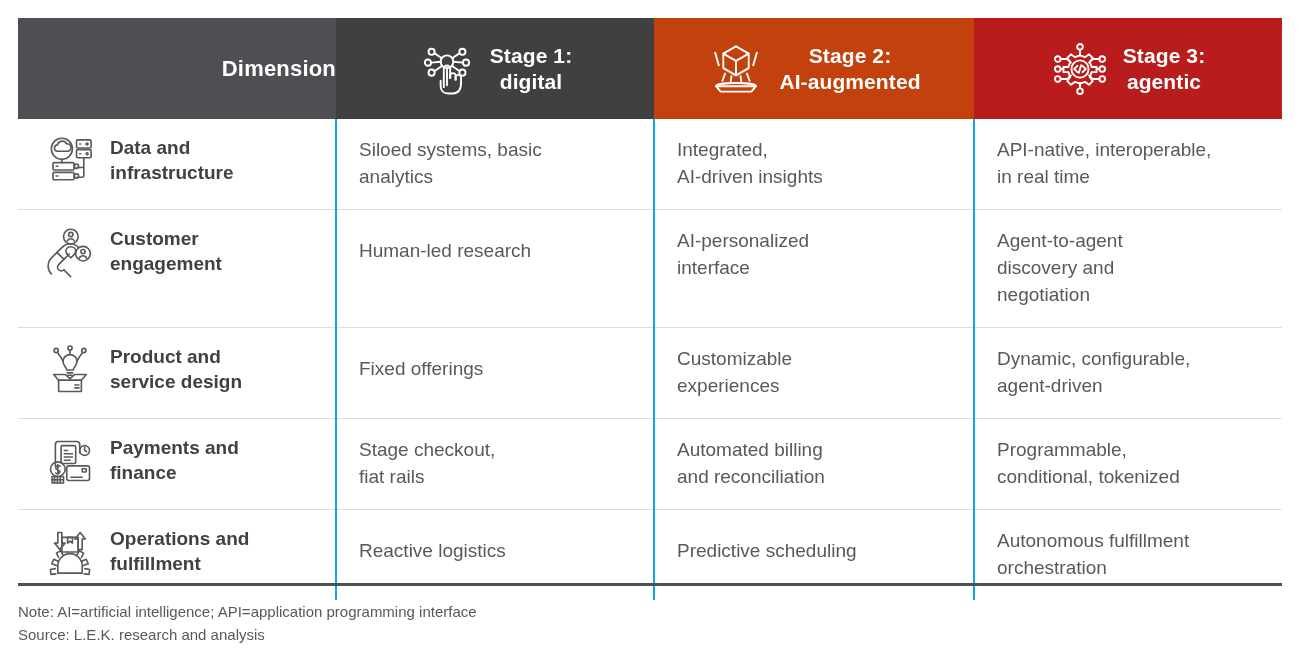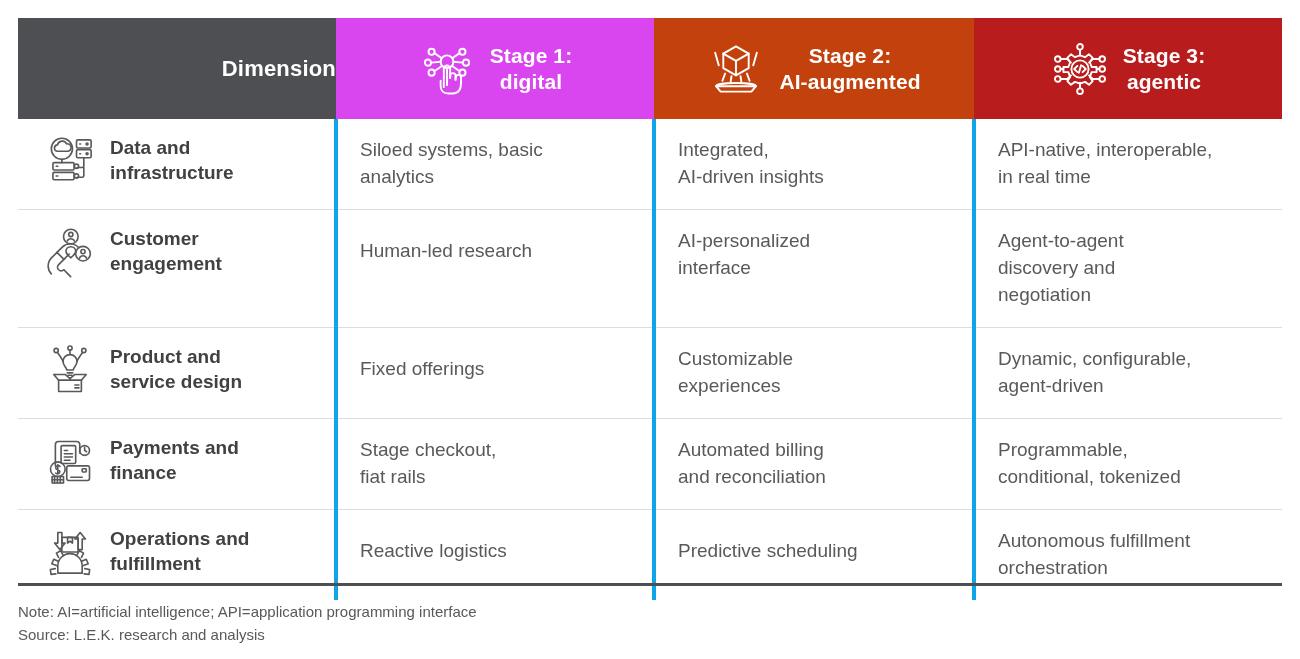--- a/index.html
+++ b/index.html
@@ -52,21 +52,21 @@
   }
   .hdr-dim {
     background: #4d4f53;
     justify-content: flex-end;
   }
   .hdr-dim .hdr-title {
     font-size: 22px;
     font-weight: bold;
     letter-spacing: .2px;
   }
-  .hdr-s1 { background: #d946ef; }
+  .hdr-s1 { background: #404040; }
   .hdr-s2 { background: #c2410c; }
   .hdr-s3 { background: #b91c1c; text-align: center; }
 
   .hdr-icon {
     width: 58px;
     height: 58px;
     flex: 0 0 58px;
     display: block;
   }
   .hdr-icon svg { display: block; width: 58px; height: 58px; }
@@ -114,21 +114,21 @@
     box-sizing: border-box;
     min-height: 84px;
     font-size: 19px;
     line-height: 1.42;
     color: #58595b;
     white-space: pre-line;
     display: flex;
     align-items: center;
   }
   .vline {
-    border-left: 4px solid #0ea5e9;
+    border-left: 2px solid #0ea5e9;
   }
 
   .bottom-rule {
     position: absolute;
     left: 18px;
     top: 583px;
     width: 1264px;
     height: 3px;
     background: #4d4f53;
   }

